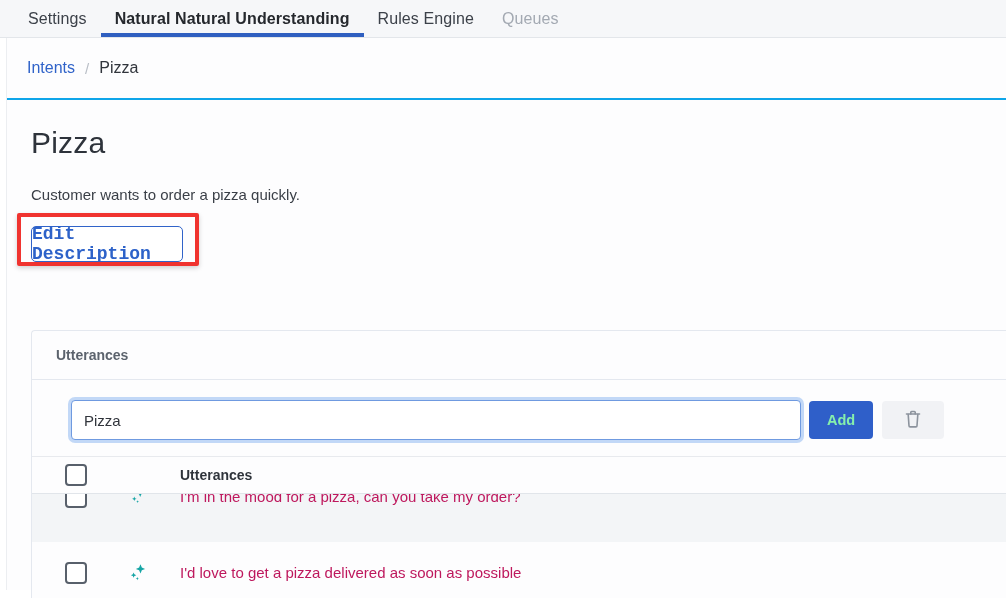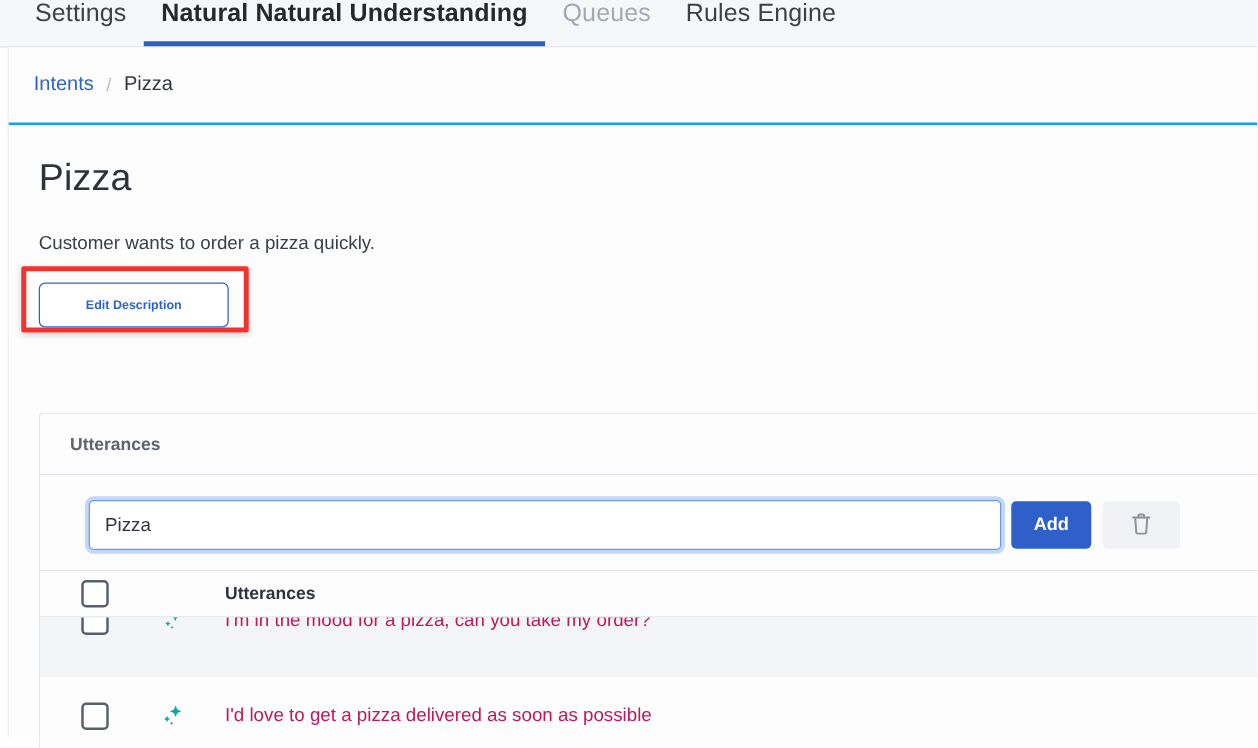--- a/index.html
+++ b/index.html
@@ -20,23 +20,23 @@
     position: absolute; left: 0; top: 0;
     width: 1006px; height: 38px;
     background: #f6f7f9;
     border-bottom: 1px solid #e3e6ea;
     display: flex;
     align-items: stretch;
     padding-left: 14px;
   }
   .tab {
     position: relative;
-    display: flex; align-items: flex-start;
-    padding: 0 14px;
-    font-size: 20px;
+    display: flex; align-items: center;
+    padding: 16px 14px;
+    font-size: 16px;
     color: #3c4149;
     letter-spacing: .1px;
     cursor: pointer;
     white-space: nowrap;
   }
   .tab.active {
     font-weight: bold;
     color: #25282d;
   }
   .tab.active::after {
@@ -101,23 +101,24 @@
   }
   .edit-btn {
     position: absolute;
     left: 0px; top: 7px;
     width: 152px; height: 36px;
     display: flex; align-items: center; justify-content: center;
     background: #ffffff;
     border: 1px solid #3063c9;
     border-radius: 5px;
     color: #2d62c9;
-    font-size: 10px;
+    font-size: 18px;
     font-weight: bold;
     cursor: pointer;
+    font-family: Liberation Mono, monospace;
   }
 
   
   .card {
     position: absolute;
     left: 24px; top: 292px;
     width: 982px;
     height: 278px;
     background: #fdfdfe;
     border: 1px solid #e4e8ef;
@@ -157,21 +158,21 @@
     outline: none;
     box-shadow: 0 0 0 3px rgba(145,185,241,.55);
   }
   .add-btn {
     margin-left: 8px;
     width: 64px; height: 38px;
     display: flex; align-items: center; justify-content: center;
     background: #2f5fc9;
     border: none;
     border-radius: 4px;
-    color: #ffffff;
+    color: #86efac;
     font-family: "Liberation Sans", sans-serif;
     font-size: 14.5px;
     font-weight: bold;
     cursor: pointer;
   }
   .trash-btn {
     margin-left: 9px;
     width: 62px; height: 38px;
     display: flex; align-items: center; justify-content: center;
     background: #f1f2f5;
@@ -246,25 +247,25 @@
 
 <div class="app">
 
   <div class="tabbar">
     <div class="tab">
       <span>Settings</span>
     </div>
     <div class="tab active">
       <span>Natural Natural Understanding</span>
     </div>
+    <div class="tab">
+      <span>Rules Engine</span>
+    </div>
     <div class="tab disabled">
       <span>Queues</span>
-    </div>
-    <div class="tab">
-      <span>Rules Engine</span>
     </div>
   </div>
 
   <div class="page">
 
     <div class="breadcrumb">
       <span class="crumb-link">Intents</span>
       <span class="crumb-sep">/</span>
       <span class="crumb-current">Pizza</span>
     </div>

